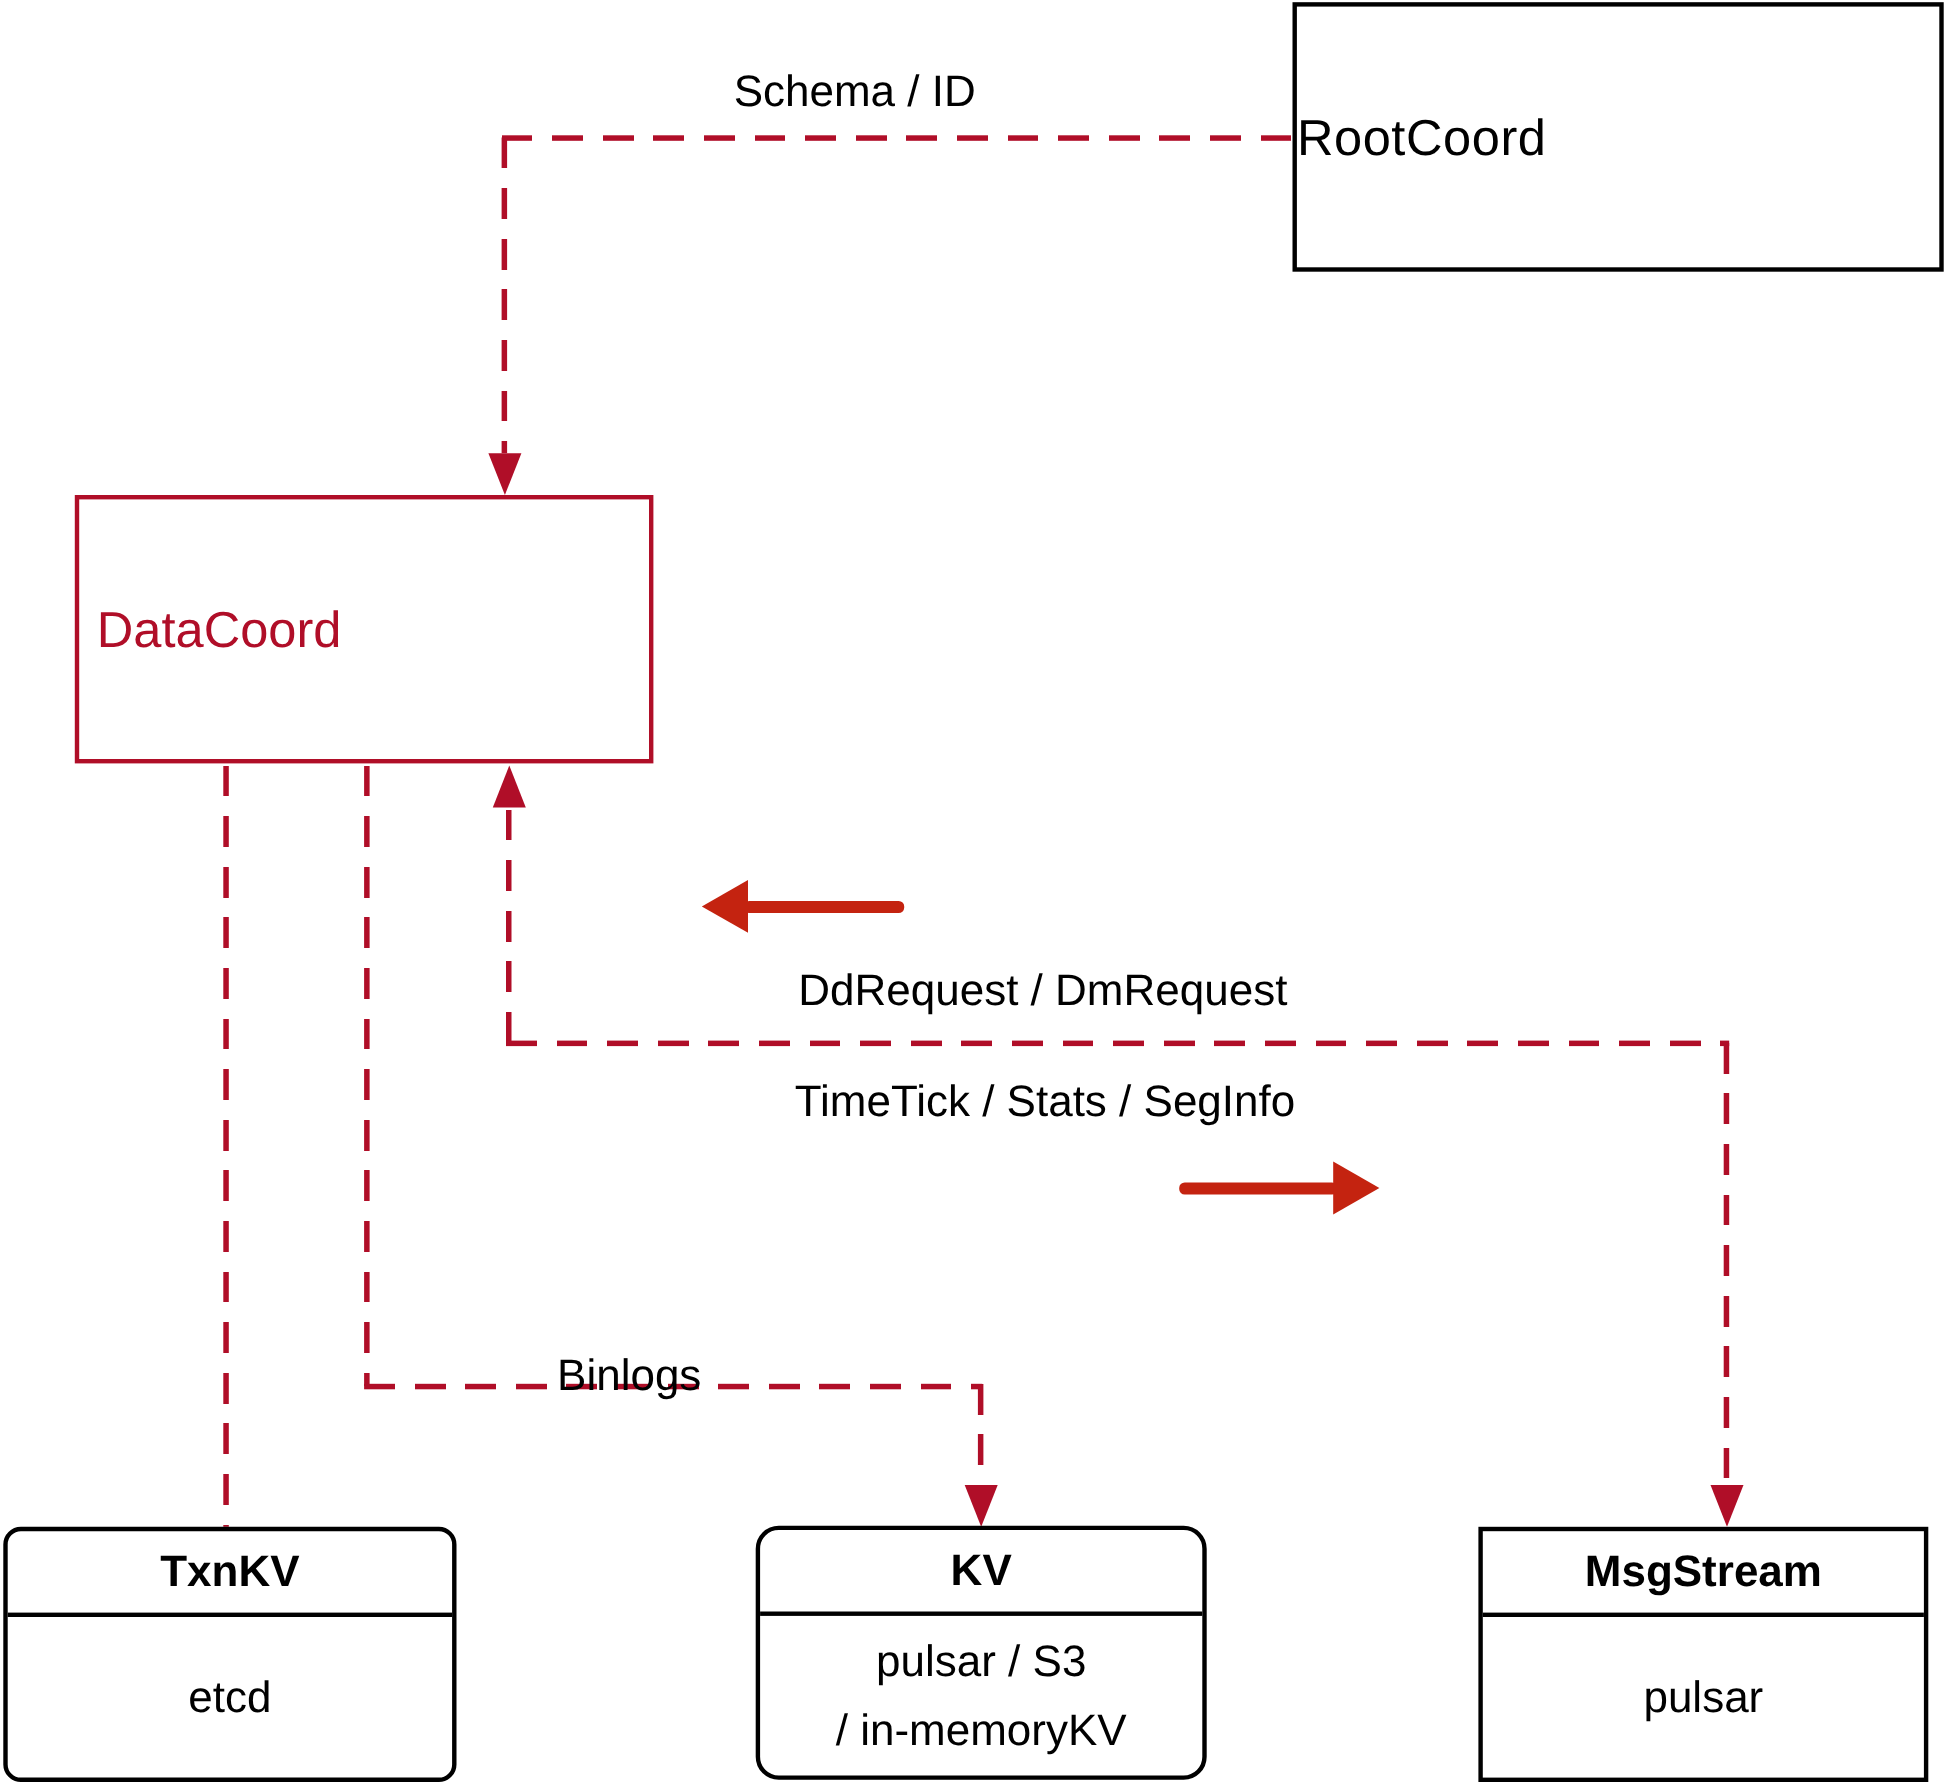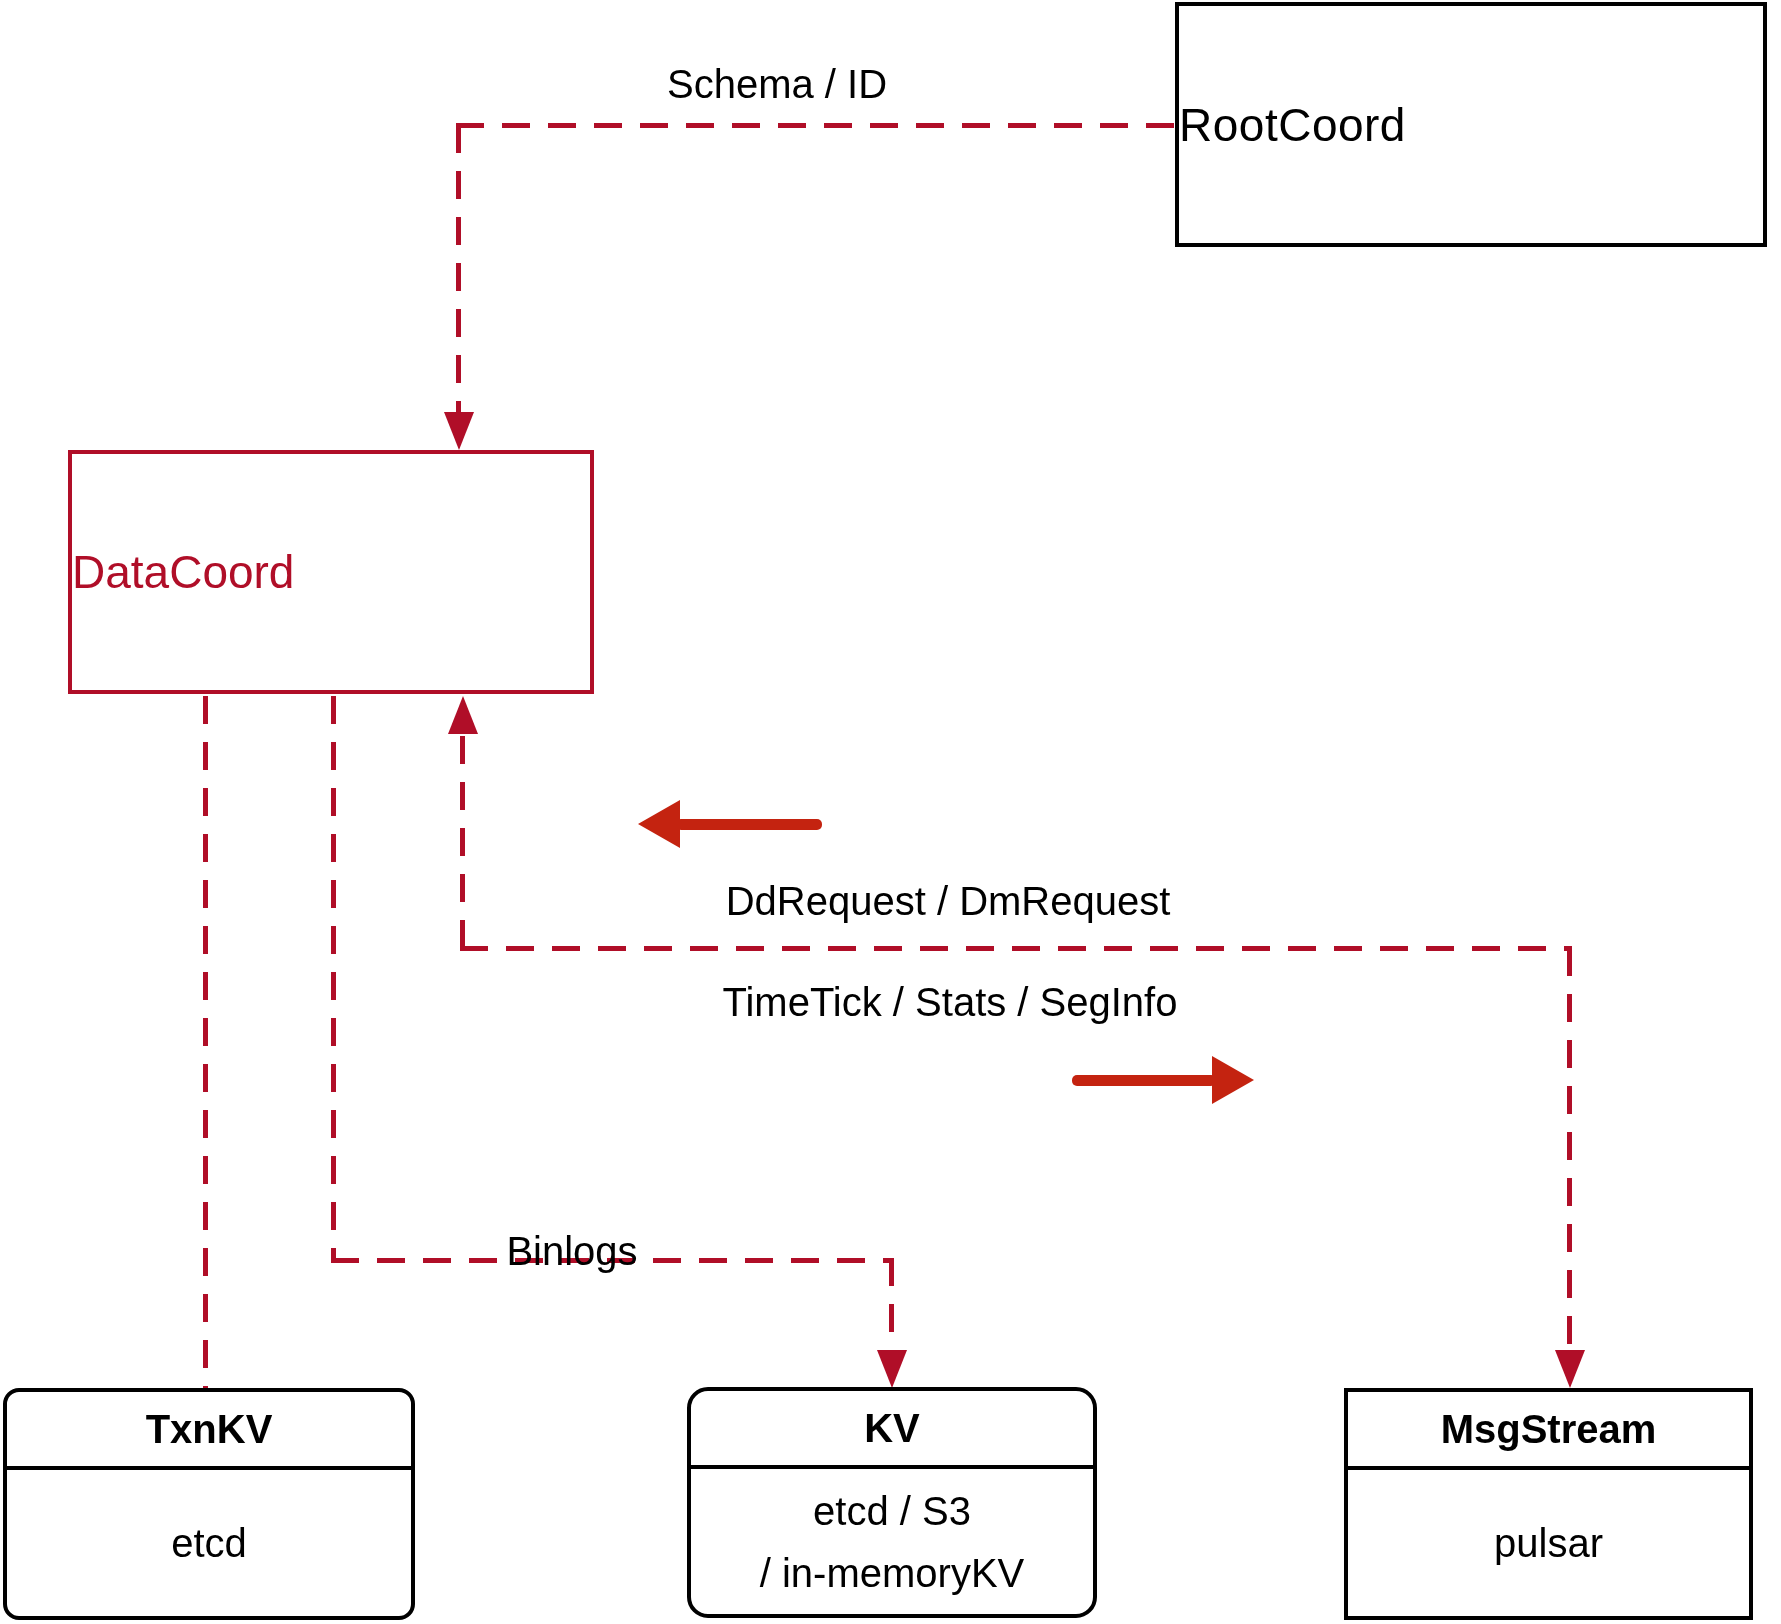--- a/index.html
+++ b/index.html
@@ -4,21 +4,21 @@
 <style>
   html,body{margin:0;padding:0;background:#ffffff;}
   body{font-family:"Liberation Sans","DejaVu Sans",sans-serif;}
   #canvas{position:relative;width:1781px;height:1624px;background:#ffffff;overflow:hidden;}
 
   
   .node{position:absolute;box-sizing:border-box;background:#ffffff;display:flex;align-items:center;}
   .node-plain{border:4px solid #000000;}
   .node-red{border:4px solid var(--crimson);}
   .node-label{font-size:46px;color:#000;letter-spacing:0.5px;}
-  .node-label-red{font-size:46px;color:var(--crimson);}
+  .node-label-red{font-size:46px;color:var(--crimson);margin-left:16px;}
 
   .table-node{position:absolute;box-sizing:border-box;border:4px solid #000;background:#fff;display:flex;flex-direction:column;}
   .table-header{box-sizing:border-box;height:78px;border-bottom:4px solid #000;display:flex;align-items:center;justify-content:center;font-weight:bold;font-size:40px;color:#000;}
   .table-body{flex:1;display:flex;flex-direction:column;align-items:center;justify-content:center;font-size:40px;color:#000;line-height:1.55;text-align:center;}
 
   
   .h-dash{position:absolute;height:5px;background:repeating-linear-gradient(to right,var(--crimson) 0 28px,transparent 28px 46px);}
   .v-dash{position:absolute;width:5px;background:repeating-linear-gradient(to bottom,var(--crimson) 0 28px,transparent 28px 46px);}
 
   
@@ -84,21 +84,21 @@
   <div class="table-node" style="left:3px;top:1388px;width:412px;height:232px;border-radius:16px;">
     <div class="table-header">TxnKV</div>
     <div class="table-body">
       <span>etcd</span>
     </div>
   </div>
 
   <div class="table-node" style="left:687px;top:1387px;width:410px;height:231px;border-radius:21px;">
     <div class="table-header">KV</div>
     <div class="table-body">
-      <span>etcd / S3</span>
+      <span>pulsar / S3</span>
       <span>/ in-memoryKV</span>
     </div>
   </div>
 
   <div class="table-node" style="left:1344px;top:1388px;width:409px;height:232px;">
     <div class="table-header">MsgStream</div>
     <div class="table-body">
       <span>pulsar</span>
     </div>
   </div>

